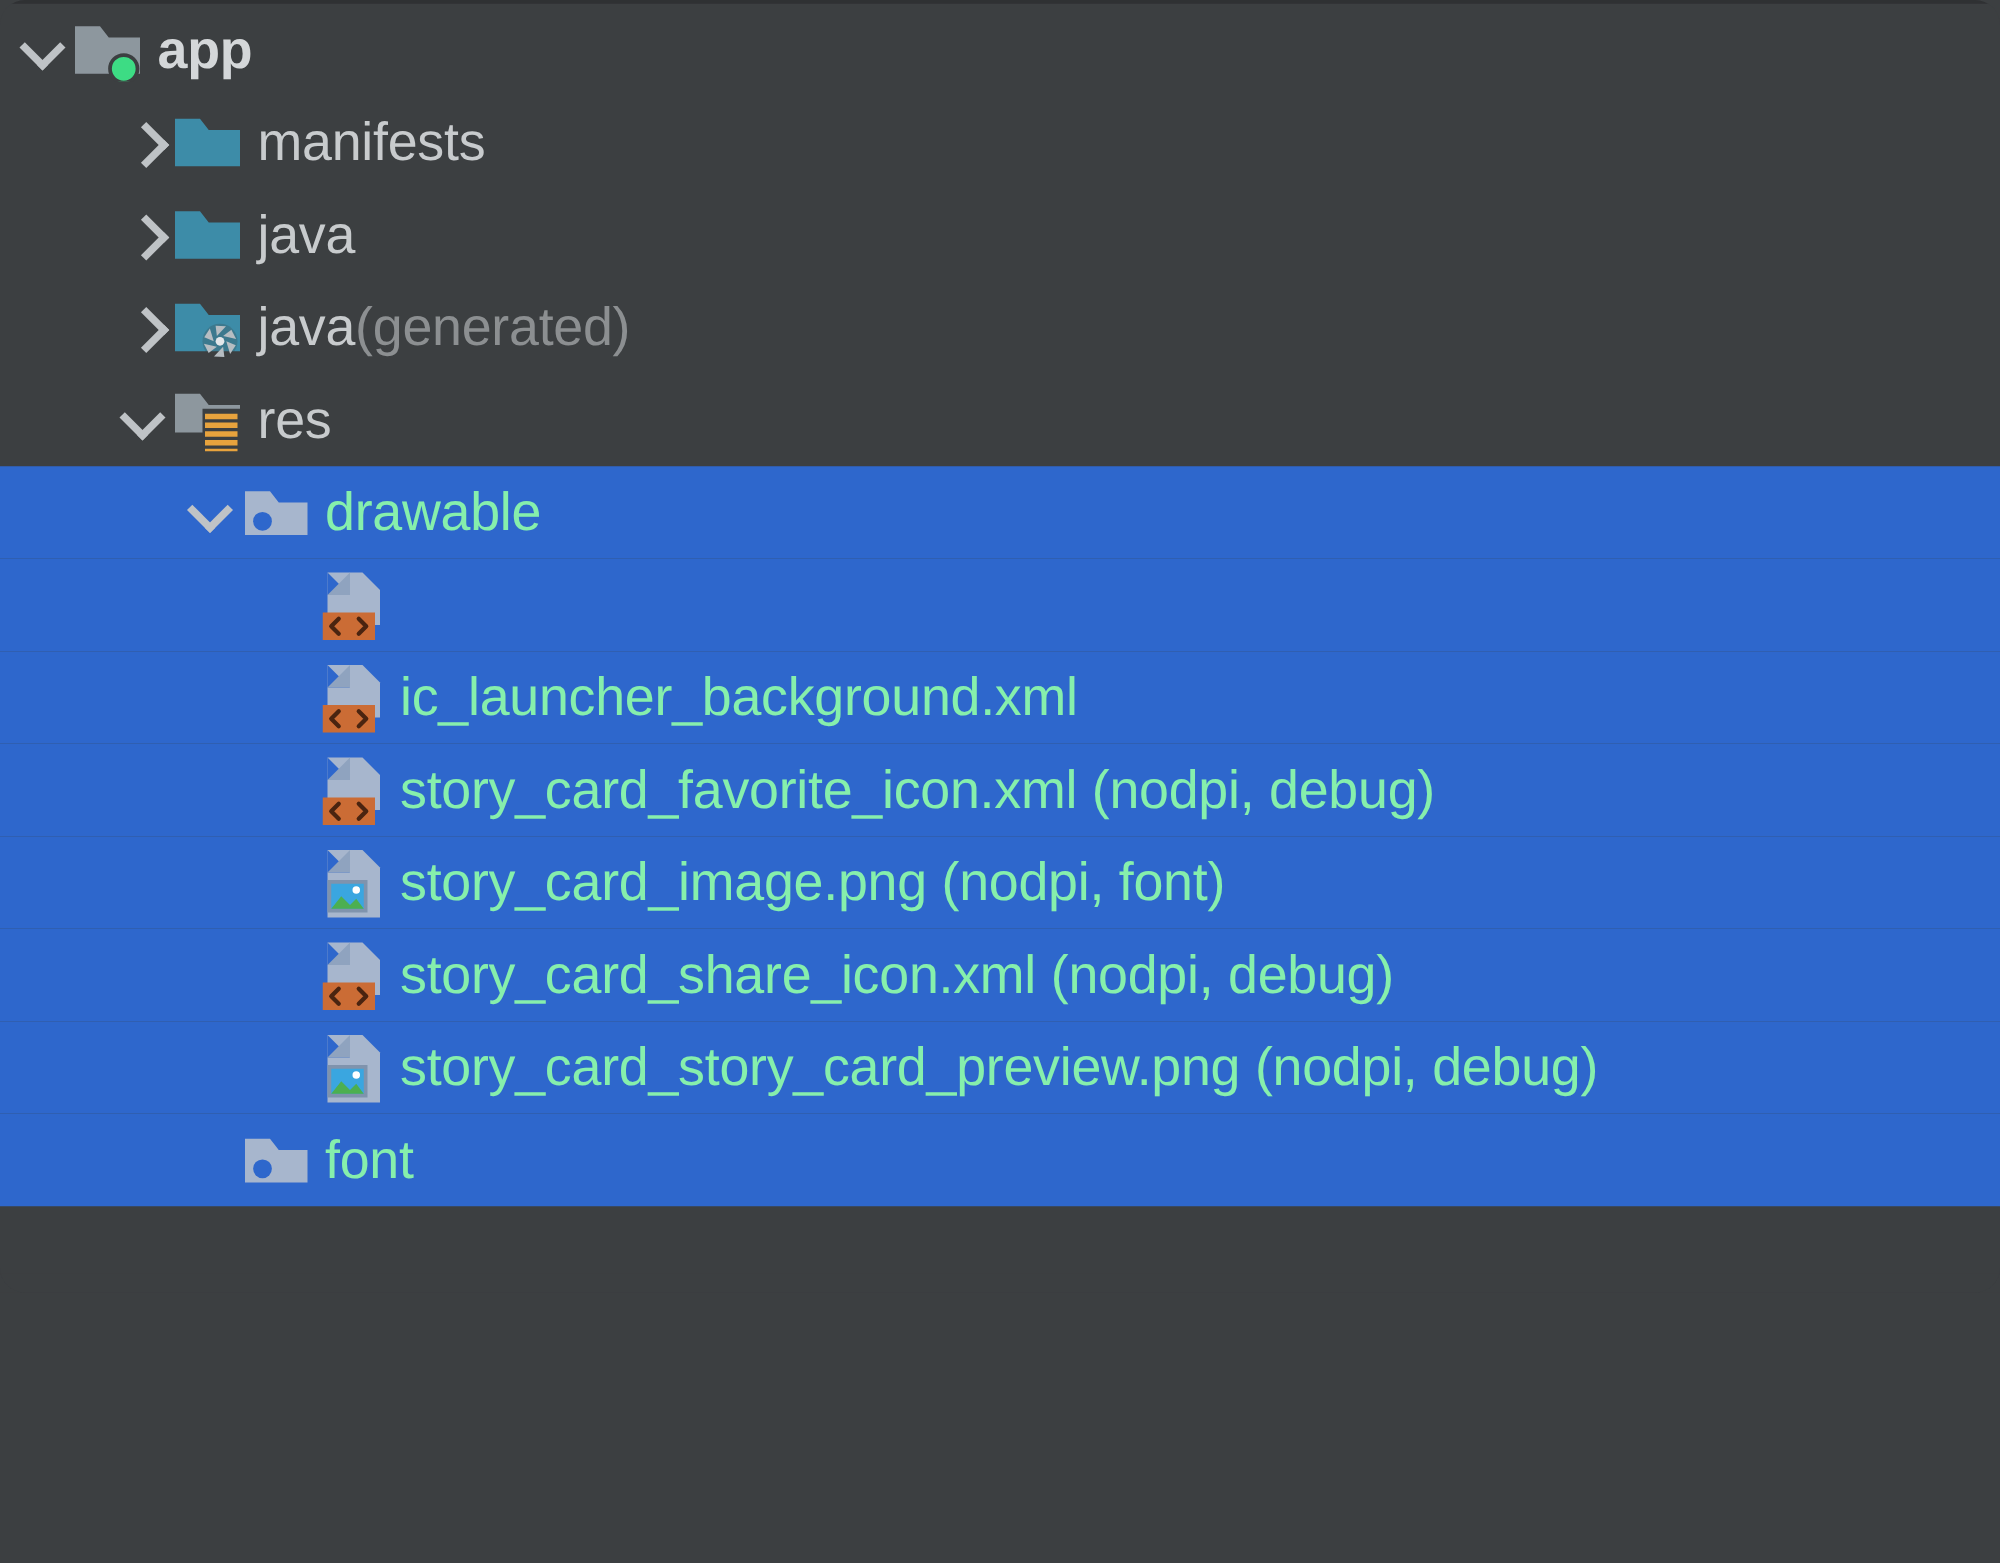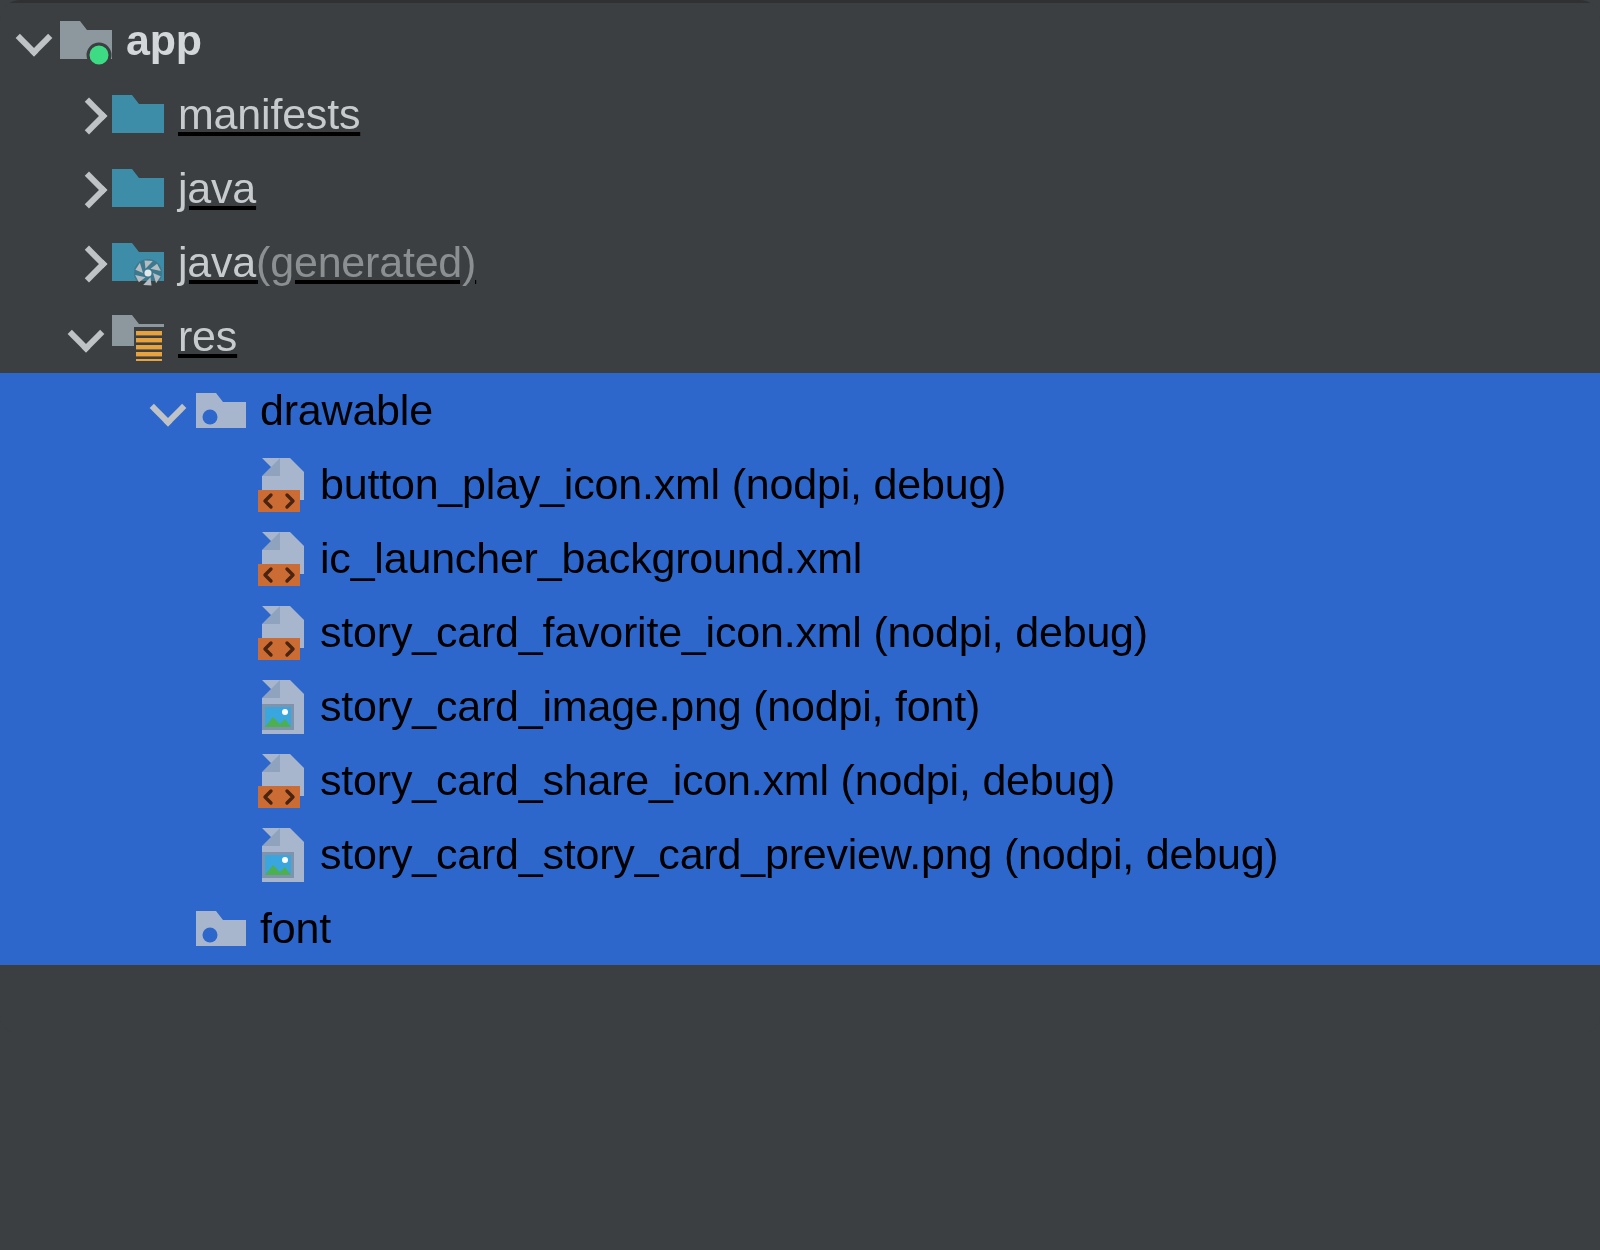--- a/index.html
+++ b/index.html
@@ -33,21 +33,21 @@
     display: flex;
     align-items: center;
     height: 74px;
     box-sizing: border-box;
     white-space: nowrap;
   }
   .row.selected { background: #2e67cc; }
 
   
   .ind-0 { padding-left: 12px; }
-  .ind-1 { padding-left: 64px; text-decoration: underline; }
+  .ind-1 { padding-left: 92px; }
   .ind-2 { padding-left: 146px; }
   .ind-3 { padding-left: 212px; }
 
   
   .chev {
     width: 46px;
     height: 46px;
     flex: 0 0 46px;
     position: relative;
   }
@@ -78,21 +78,21 @@
     height: 56px;
   }
 
   .label {
     font-size: 43px;
     line-height: 1;
     color: #c8cbcd;
     letter-spacing: -0.2px;
   }
   .label.bold { font-weight: bold; color: #d4d7d9; }
-  .label.white { color: #000000; font-weight: 500; }
+  .label.white { color: #86efac; font-weight: 500; }
   .label .muted { color: #8c8f91; margin-top: 24px; }
 
   .bottom-rule {
     position: absolute;
     left: 0; bottom: 0;
     width: 1600px; height: 15px;
     background: #3c3f41;
   }
 </style>
 </head>
@@ -163,21 +163,20 @@
       <div class="row ind-3 selected">
         <span class="chev none"></span>
         <span class="icon file-ic"><svg width="50" height="58" viewBox="0 0 50 58" xmlns="http://www.w3.org/2000/svg">
             <path d="M4 2 h28 l14 14 v28 h-42 z" fill="#a7b6cd"></path>
             <path d="M4 2 v18 h18 z" fill="#2e67cc"></path>
             <path d="M4 20 h18 v-18 z" fill="#8fa3bf"></path>
             <rect x="0" y="34" width="42" height="22" fill="#cb6c35"></rect>
             <path d="M13 39 L7 45 L13 51" stroke="#4a2410" stroke-width="3.4" fill="none" stroke-linecap="round" stroke-linejoin="round"></path>
             <path d="M29 39 L35 45 L29 51" stroke="#4a2410" stroke-width="3.4" fill="none" stroke-linecap="round" stroke-linejoin="round"></path>
           </svg></span>
-        <span class="label white">button_play_icon.xml (nodpi, debug)</span>
       </div>
       <div class="row ind-3 selected">
         <span class="chev none"></span>
         <span class="icon file-ic"><svg width="50" height="58" viewBox="0 0 50 58" xmlns="http://www.w3.org/2000/svg">
             <path d="M4 2 h28 l14 14 v28 h-42 z" fill="#a7b6cd"></path>
             <path d="M4 2 v18 h18 z" fill="#2e67cc"></path>
             <path d="M4 20 h18 v-18 z" fill="#8fa3bf"></path>
             <rect x="0" y="34" width="42" height="22" fill="#cb6c35"></rect>
             <path d="M13 39 L7 45 L13 51" stroke="#4a2410" stroke-width="3.4" fill="none" stroke-linecap="round" stroke-linejoin="round"></path>
             <path d="M29 39 L35 45 L29 51" stroke="#4a2410" stroke-width="3.4" fill="none" stroke-linecap="round" stroke-linejoin="round"></path>

